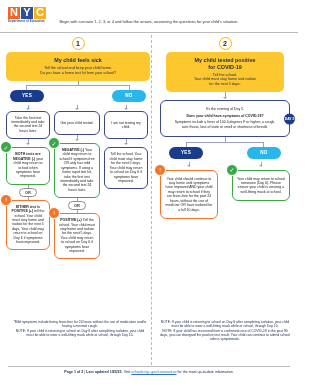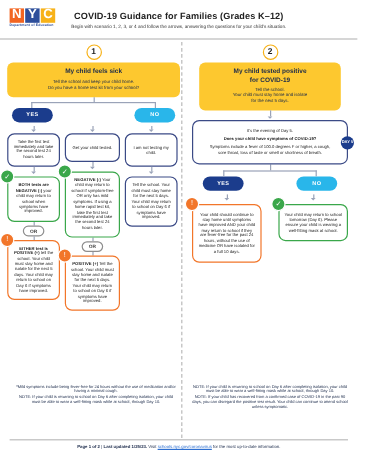--- a/index.html
+++ b/index.html
@@ -202,21 +202,20 @@
   <div class="header">
     <div class="logo">
       <div class="logo-nyc">
         <span class="lg-n">N</span>
         <span class="lg-y">Y</span>
         <span class="lg-c">C</span>
       </div>
       <div class="logo-sub">Department of
 Education</div>
     </div>
-    <div class="head-title">COVID-19 Guidance for Families (Grades K–12)</div>
     <div class="head-sub">Begin with scenario 1, 2, 3, or 4 and follow the arrows, answering the questions for your child's situation.</div>
   </div>
 
   <div class="board">
     <div class="divider"></div>
 
     <div class="col col1">
 
       <div class="stepnum">1</div>
 

